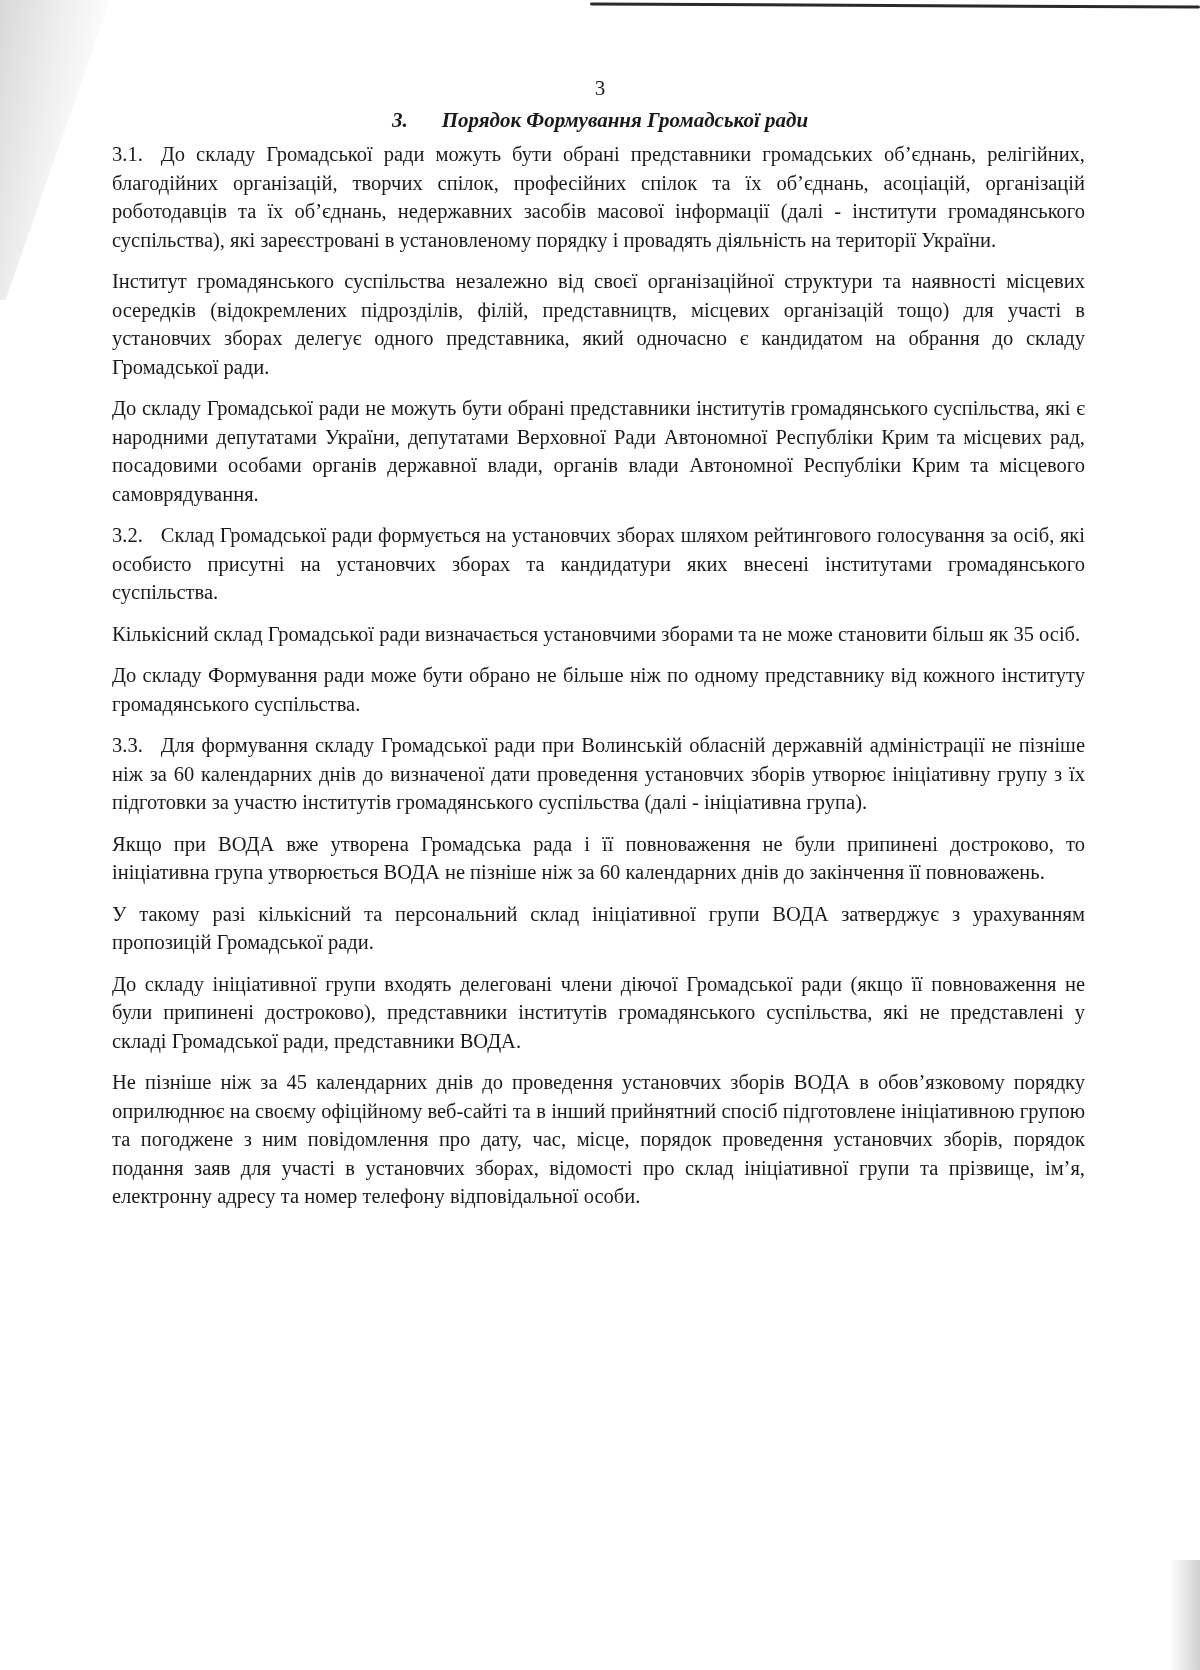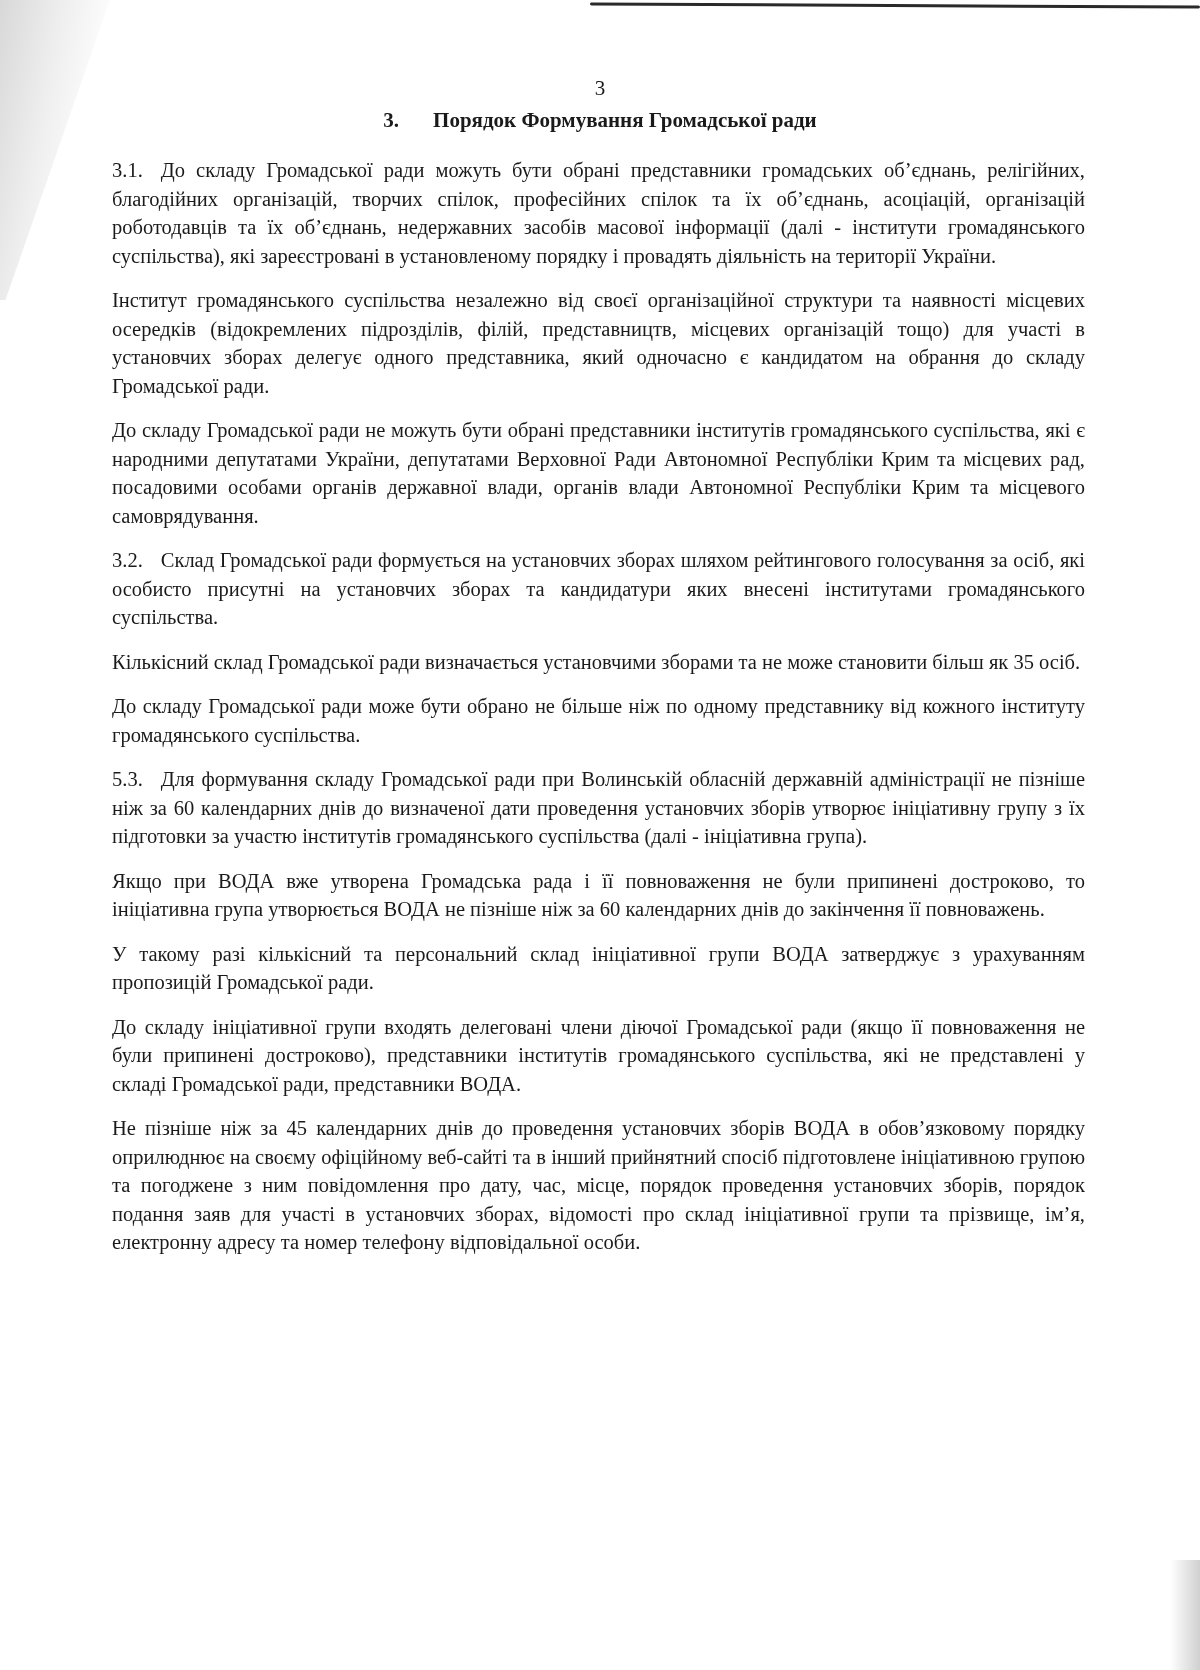--- a/index.html
+++ b/index.html
@@ -20,28 +20,28 @@
     .right-shade {
       position: absolute; right: 0; top: 1560px; width: 30px; height: 110px;
       background: linear-gradient(90deg, rgba(255,255,255,0), #d0d0d0);
     }
     .page-number {
       position: absolute; left: 0; width: 1200px; top: 76px;
       text-align: center; font-size: 21px;
     }
     .section-title {
       position: absolute; left: 0; width: 1200px; top: 108px;
-      text-align: center; font-size: 21px; font-weight: bold;
+      text-align: center; font-size: 21px; font-weight: bold; font-style: italic;
     }
     .section-title .num { margin-right: 34px; }
     .content {
       position: absolute; left: 112px; top: 140px; width: 973px;
       font-size: 20.5px; line-height: 28.5px; text-align: justify;
     }
-    .content p { margin: 16px 0 13px 0; }
+    .content p { margin: 0 0 13px 0; }
     .content p.clause .cl { margin-right: 18px; }
   </style>
 </head>
 <body>
 
 <div class="scan-shade"></div>
 <div class="top-line"></div>
 <div class="right-shade"></div>
 
 <div class="page-number">3</div>
@@ -49,19 +49,19 @@
 <div class="section-title">
   <span class="num">3.</span><span>Порядок Формування Громадської ради</span>
 </div>
 
 <div class="content">
   <p class="clause"><span class="cl">3.1.</span><span>До складу Громадської ради можуть бути обрані представники громадських об’єднань, релігійних, благодійних організацій, творчих спілок, професійних спілок та їх об’єднань, асоціацій, організацій роботодавців та їх об’єднань, недержавних засобів масової інформації (далі - інститути громадянського суспільства), які зареєстровані в установленому порядку і провадять діяльність на території України.</span></p>
   <p>Інститут громадянського суспільства незалежно від своєї організаційної структури та наявності місцевих осередків (відокремлених підрозділів, філій, представництв, місцевих організацій тощо) для участі в установчих зборах делегує одного представника, який одночасно є кандидатом на обрання до складу Громадської ради.</p>
   <p>До складу Громадської ради не можуть бути обрані представники інститутів громадянського суспільства, які є народними депутатами України, депутатами Верховної Ради Автономної Республіки Крим та місцевих рад, посадовими особами органів державної влади, органів влади Автономної Республіки Крим та місцевого самоврядування.</p>
   <p class="clause"><span class="cl">3.2.</span><span>Склад Громадської ради формується на установчих зборах шляхом рейтингового голосування за осіб, які особисто присутні на установчих зборах та кандидатури яких внесені інститутами громадянського суспільства.</span></p>
   <p>Кількісний склад Громадської ради визначається установчими зборами та не може становити більш як 35 осіб.</p>
-  <p>До складу Громадської ради може бути обрано не більше ніж по одному представнику від кожного інституту громадянського суспільства.</p>
-  <p class="clause"><span class="cl">5.3.</span><span>Для формування складу Громадської ради при Волинській обласній державній адміністрації не пізніше ніж за 60 календарних днів до визначеної дати проведення установчих зборів утворює ініціативну групу з їх підготовки за участю інститутів громадянського суспільства (далі - ініціативна група).</span></p>
+  <p>До складу Формування ради може бути обрано не більше ніж по одному представнику від кожного інституту громадянського суспільства.</p>
+  <p class="clause"><span class="cl">3.3.</span><span>Для формування складу Громадської ради при Волинській обласній державній адміністрації не пізніше ніж за 60 календарних днів до визначеної дати проведення установчих зборів утворює ініціативну групу з їх підготовки за участю інститутів громадянського суспільства (далі - ініціативна група).</span></p>
   <p>Якщо при ВОДА вже утворена Громадська рада і її повноваження не були припинені достроково, то ініціативна група утворюється ВОДА не пізніше ніж за 60 календарних днів до закінчення її повноважень.</p>
   <p>У такому разі кількісний та персональний склад ініціативної групи ВОДА затверджує з урахуванням пропозицій Громадської ради.</p>
   <p>До складу ініціативної групи входять делеговані члени діючої Громадської ради (якщо її повноваження не були припинені достроково), представники інститутів громадянського суспільства, які не представлені у складі Громадської ради, представники ВОДА.</p>
   <p>Не пізніше ніж за 45 календарних днів до проведення установчих зборів ВОДА в обов’язковому порядку оприлюднює на своєму офіційному веб-сайті та в інший прийнятний спосіб підготовлене ініціативною групою та погоджене з ним повідомлення про дату, час, місце, порядок проведення установчих зборів, порядок подання заяв для участі в установчих зборах, відомості про склад ініціативної групи та прізвище, ім’я, електронну адресу та номер телефону відповідальної особи.</p>
 </div>
 
 </body></html>

